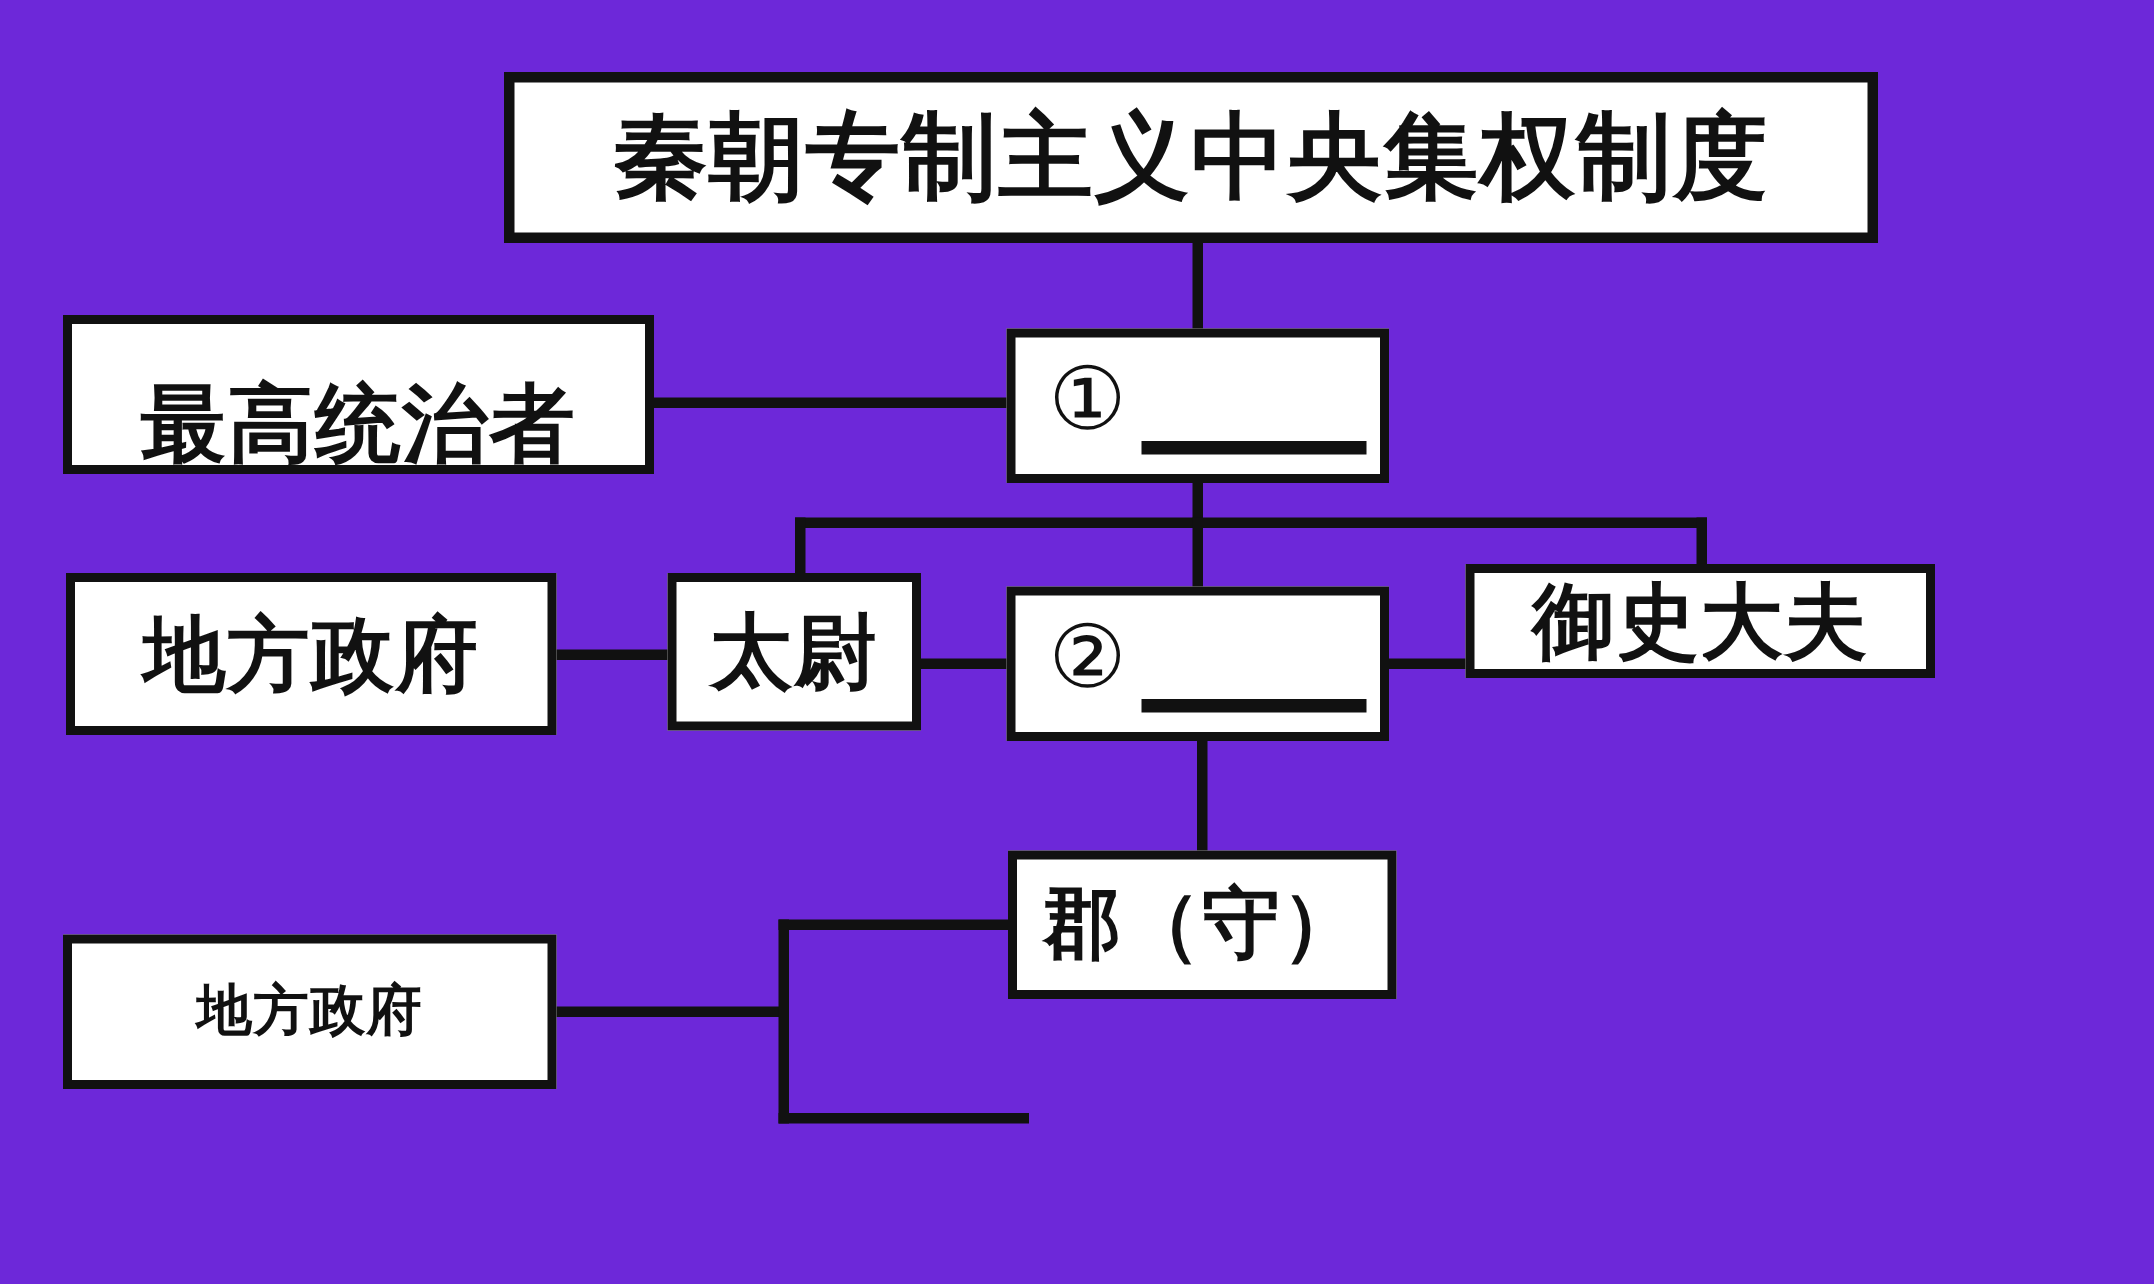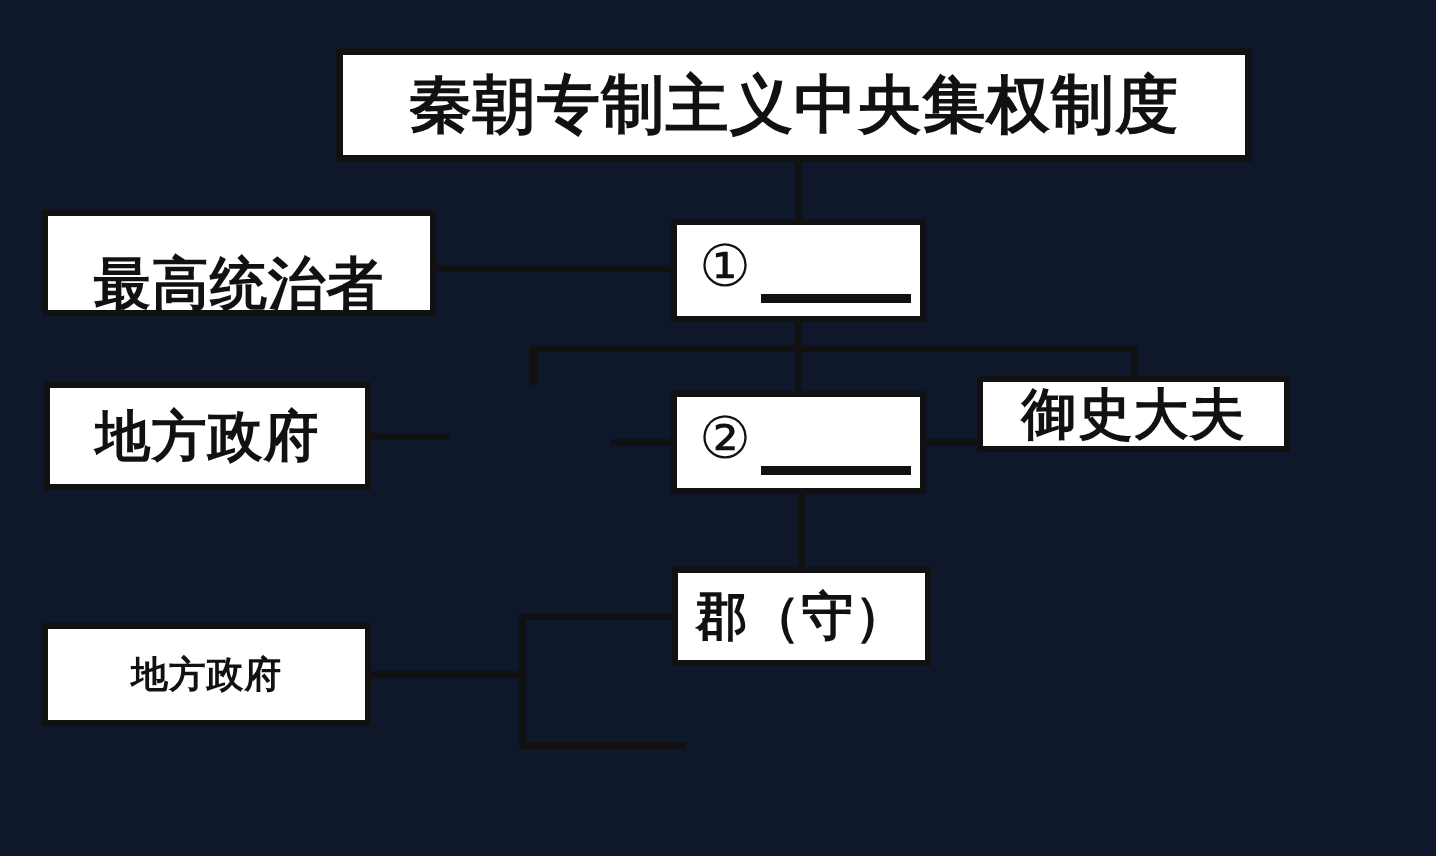--- a/index.html
+++ b/index.html
@@ -7,21 +7,21 @@
     padding: 0;
     background: #ffffff;
   }
   body {
     font-family: "Liberation Serif", "DejaVu Serif", serif;
   }
   #canvas {
     position: relative;
     width: 1436px;
     height: 856px;
-    background: #0f172a;
+    background: #6d28d9;
     overflow: hidden;
     text-align: right;
   }
   .box {
     position: absolute;
     box-sizing: border-box;
     border: 6px solid #111111;
     background: #ffffff;
     display: flex;
     align-items: center;
@@ -168,20 +168,23 @@
     <span class="blank-content">
       <span class="circled-num">①</span>
       <span class="blank-rule"></span>
     </span>
   </div>
 
   <div class="box" id="box-central-gov">
     <span class="box-label">地方政府</span>
   </div>
 
+  <div class="box" id="box-taiwei">
+    <span class="box-label">太尉</span>
+  </div>
 
   <div class="box" id="box-blank-2">
     <span class="blank-content">
       <span class="circled-num">②</span>
       <span class="blank-rule"></span>
     </span>
   </div>
 
   <div class="box" id="box-yushi">
     <span class="box-label">御史大夫</span>

